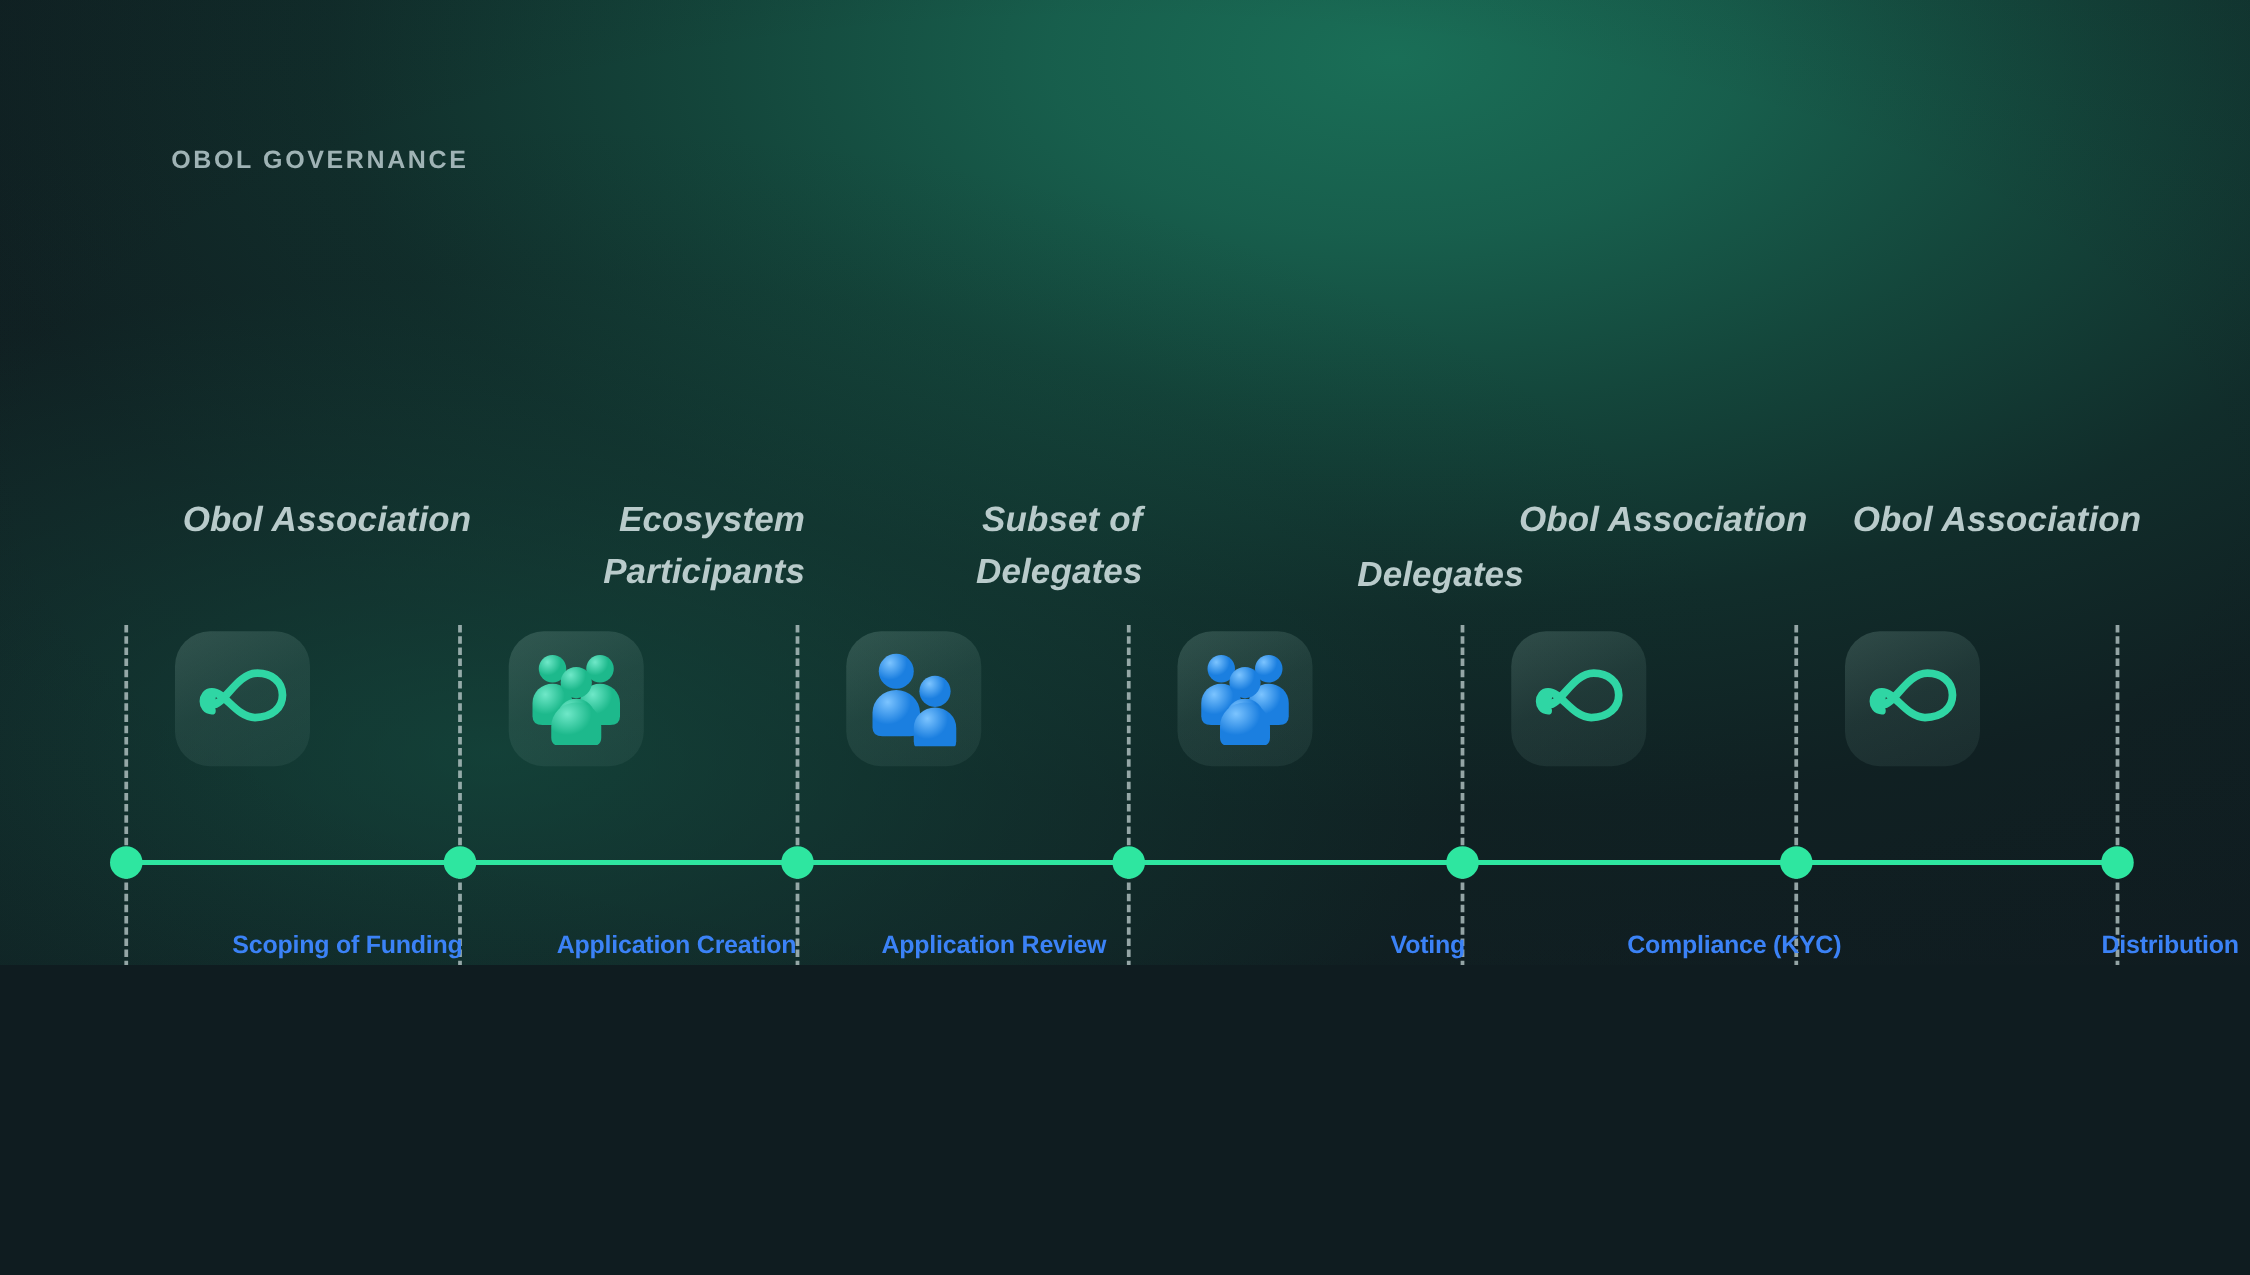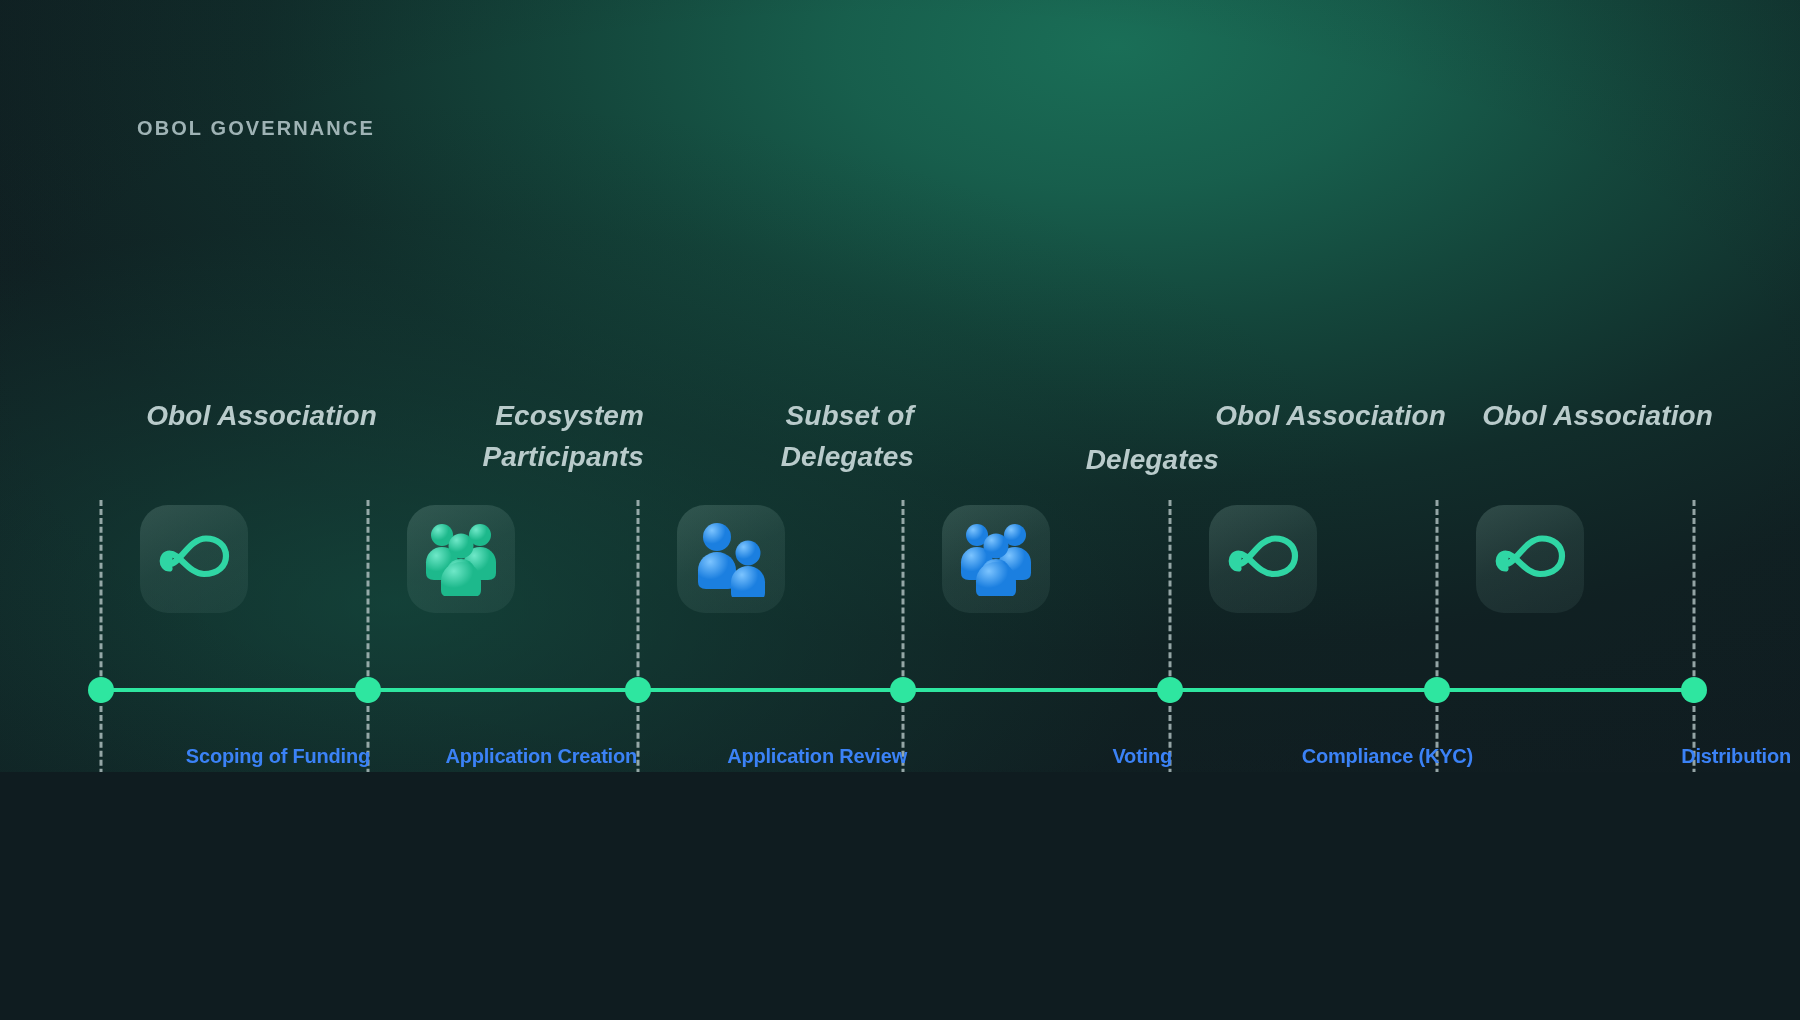--- a/index.html
+++ b/index.html
@@ -229,21 +229,21 @@
                 <stop offset="100%" stop-color="#1B7FE0"></stop>
               </radialGradient>
             </defs>
             <circle cx="26" cy="16" r="14" fill="url(#t12E9BF5tp)"></circle>
             <path d="M7 61 L7 49.239999999999995 A19 18.24 0 0 1 45 49.239999999999995 L45 61 Q45 68 37 68 L15 68 Q7 68 7 61 Z" fill="url(#t12E9BF5tp)"></path>
             <circle cx="57" cy="32" r="12.5" fill="url(#t22E9BF5tp)"></circle>
             <path d="M40 72 L40 61.32 A17 16.32 0 0 1 74 61.32 L74 72 Q74 79 66 79 L48 79 Q40 79 40 72 Z" fill="url(#t22E9BF5tp)"></path>
           </svg>
         </span>
       </div>
-      <div class="step" style="left: 662px;">Application Review</div>
+      <div class="step" style="left: 640px;">Application Review</div>
       <div class="role one-line" style="left: 929px; margin-left: 40px;">Delegates</div>
       <div class="tile" style="left: 942px;">
         <span>
           <svg width="86" height="74" viewBox="0 0 86 74" aria-hidden="true">
             <defs>
               <radialGradient id="gA2E9BF5" cx="32%" cy="26%" r="88%">
                 <stop offset="0%" stop-color="#7CC4FF"></stop>
                 <stop offset="55%" stop-color="#1B7FE0"></stop>
                 <stop offset="100%" stop-color="#1B7FE0"></stop>
               </radialGradient>

